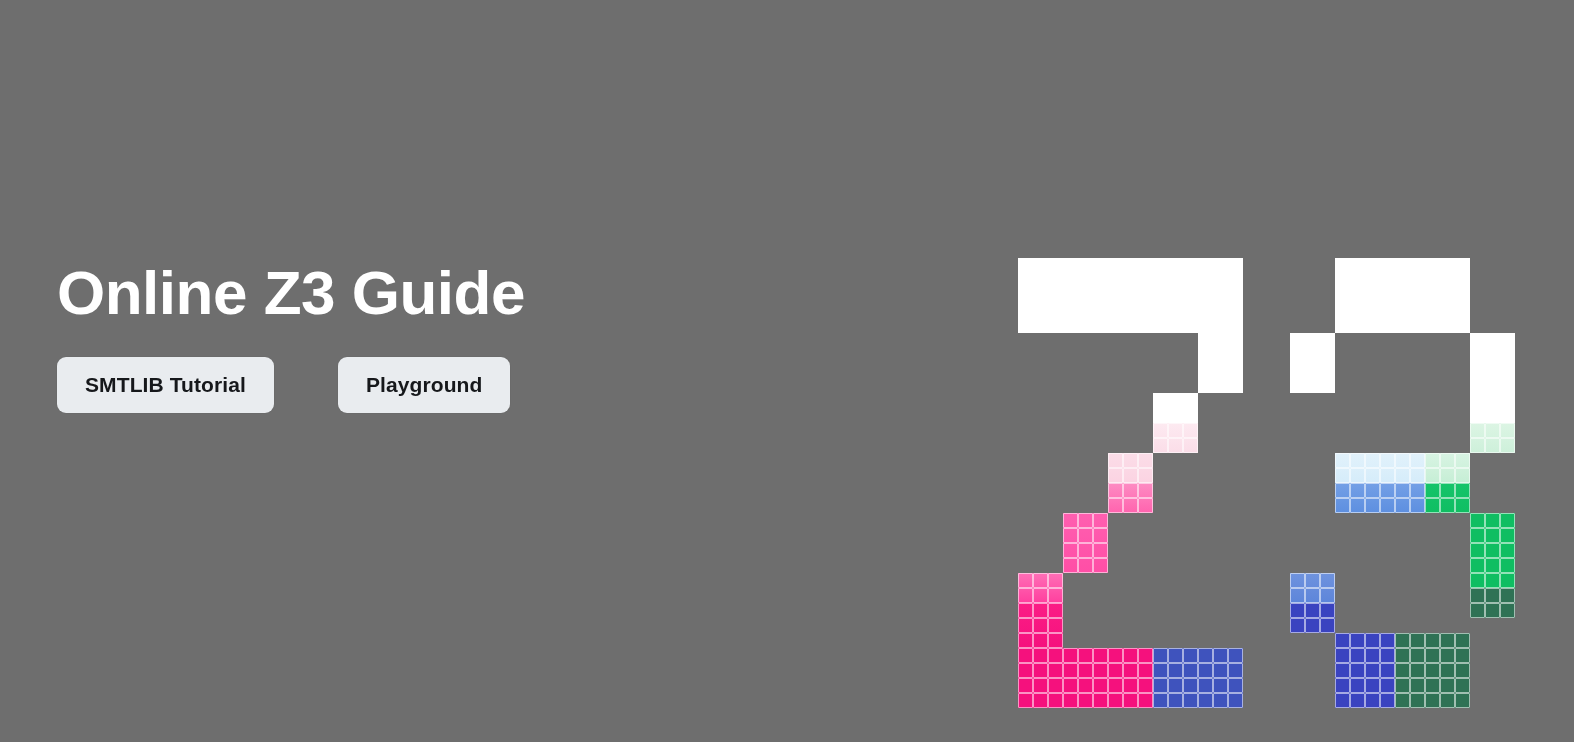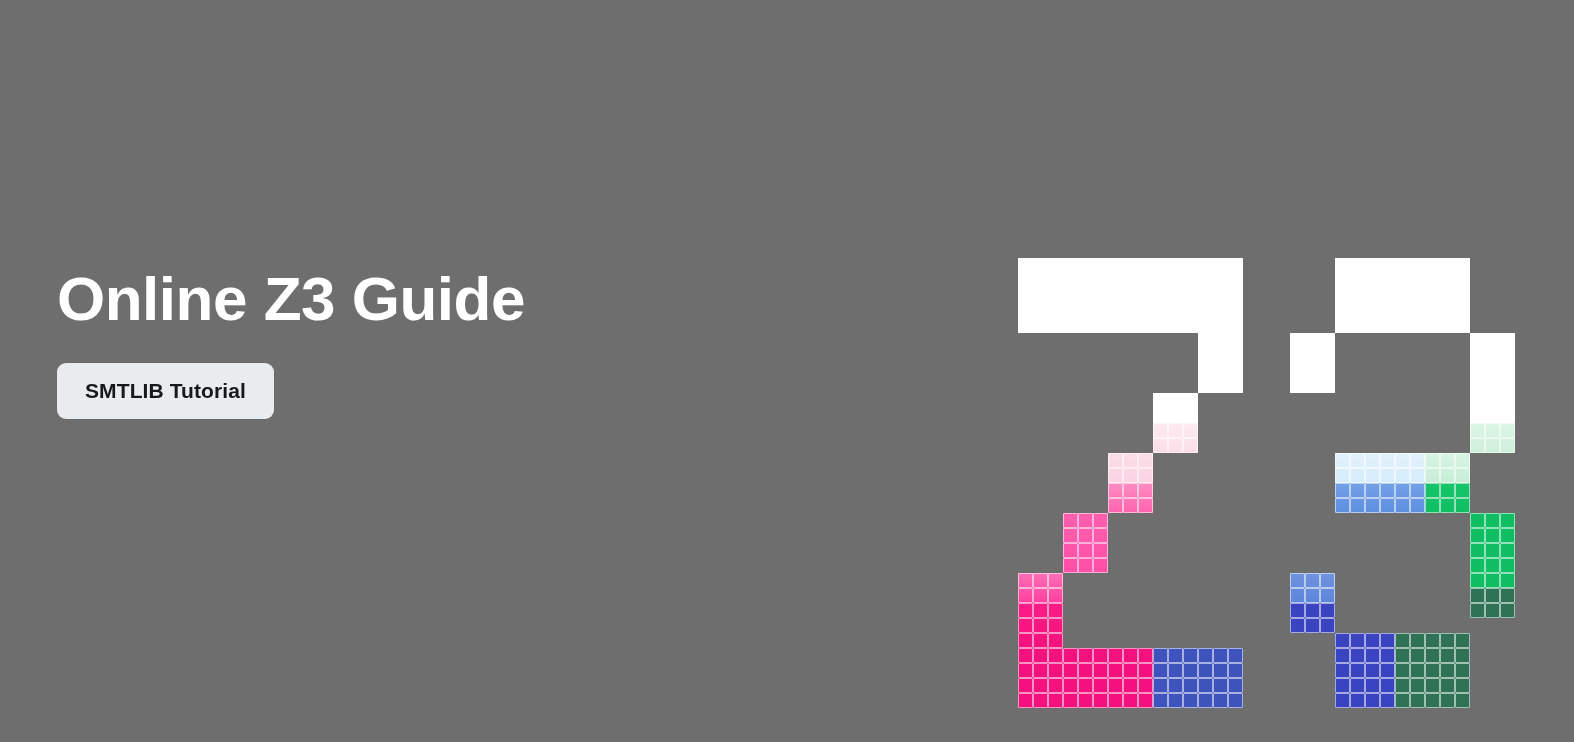--- a/index.html
+++ b/index.html
@@ -17,21 +17,21 @@
     position: relative;
     width: 1574px;
     height: 742px;
     background: #6e6e6e;
   }
 
   
   .hero-text {
     position: absolute;
     left: 57px;
-    top: 264px;
+    top: 258px;
     width: 900px;
   }
   .hero-title {
     margin: 0;
     font-size: 62px;
     line-height: 1.12;
     font-weight: 700;
     color: #ffffff;
     letter-spacing: -0.5px;
     white-space: nowrap;
@@ -91,20 +91,21 @@
 </head>
 <body>
 
 <div class="hero">
 
   <div class="hero-text">
     <h1 class="hero-title">Online Z3 Guide</h1>
 
     <div class="btn-row">
       <button class="btn">SMTLIB Tutorial</button>
+      <button class="btn">Playground</button>
     </div>
   </div>
 
   <div class="logo" id="logo-root">
       <div class="glyph glyph-z" style="left: 0px;">
         <div class="blk" style="left: 0px; top: 0px; width: 225px; height: 75px; grid-template-columns: repeat(15, 15px); grid-template-rows: repeat(5, 15px); background: linear-gradient(rgb(255, 255, 255), rgb(255, 255, 255));">
           <span class="cell"></span>
           <span class="cell"></span>
           <span class="cell"></span>
           <span class="cell"></span>

